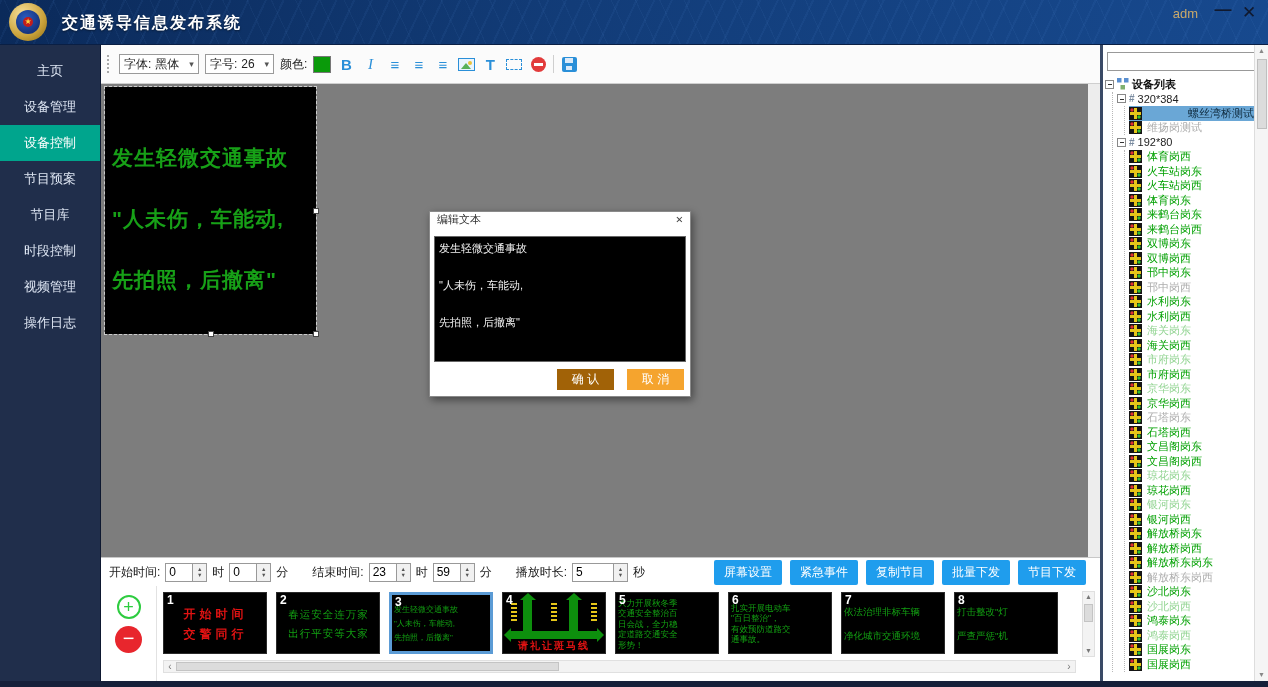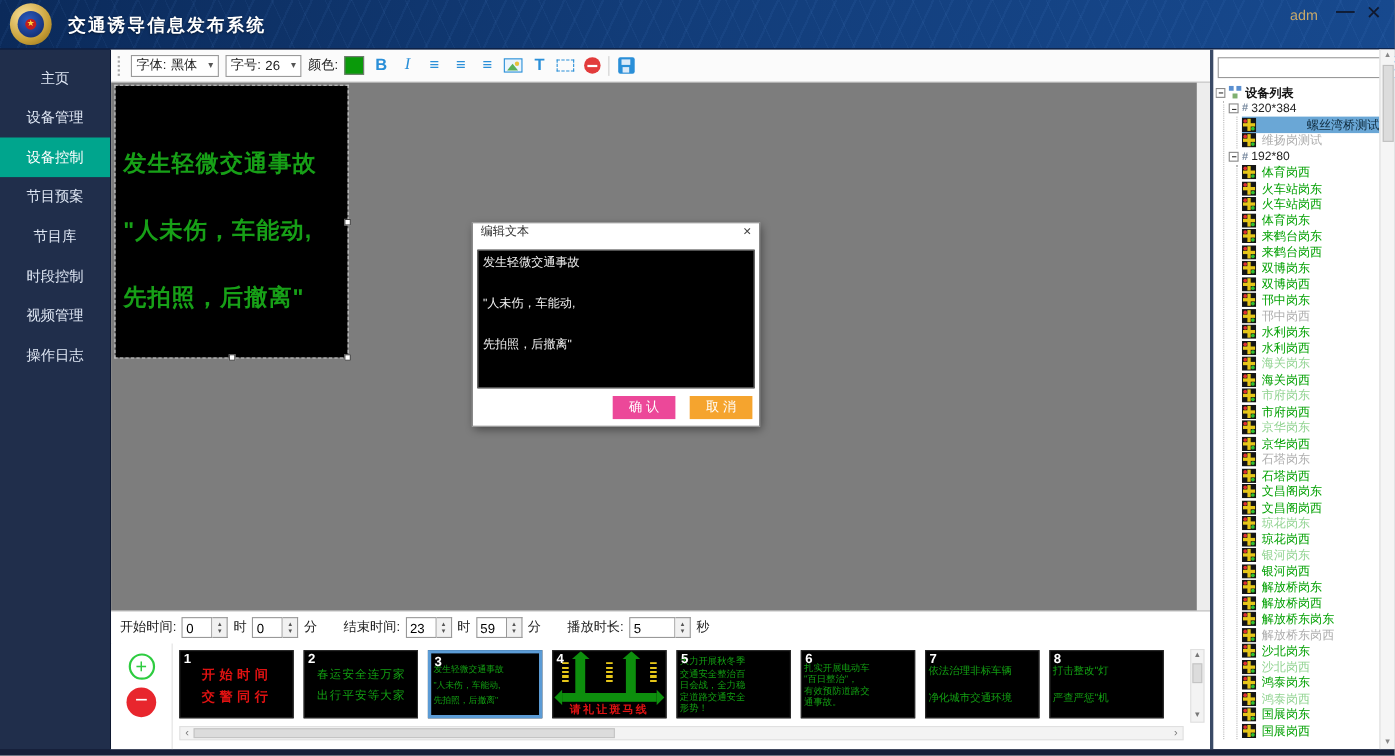--- a/index.html
+++ b/index.html
@@ -37,21 +37,21 @@
   .sidebar { width:100px; background:#202e4b; padding-top:8px; flex:none; }
   .side-item { height:36px; line-height:36px; text-align:center; color:#dfe7f4;
     font-size:13px; cursor:pointer; }
   .side-item.active { background:#00a58d; color:#fff; }
 
   
   .content { width:1000px; flex:none; background:#ffffff; display:flex; flex-direction:column;
     border-left:1px solid #0e1830; }
 
   
-  .toolbar { height:30px; background:#fbfbfb; border-bottom:1px solid #cfcfcf;
+  .toolbar { height:40px; background:#fbfbfb; border-bottom:1px solid #cfcfcf;
     display:flex; align-items:center; gap:6px; padding:0 6px; font-size:12px; color:#222; }
   .grip { width:4px; height:18px; border-left:2px dotted #a8a8a8; margin-right:2px; }
   .combo { height:20px; border:1px solid #9a9a9a; background:#fff; display:flex;
     align-items:center; gap:4px; padding:0 4px; }
   .combo .caret { color:#555; font-size:9px; margin-left:6px; }
   .lbl { color:#222;text-align:right; }
   .swatch { width:18px; height:17px; border:1px solid #777; }
   .tb-icon { min-width:18px; height:20px; display:flex; align-items:center; justify-content:center;
     color:#2a8fd8; font-size:14px; cursor:pointer; }
   .tb-icon.bold { font-weight:bold; font-size:15px; }
@@ -87,21 +87,21 @@
     border:1px solid #8a8a8a; box-shadow:2px 3px 8px rgba(0,0,0,.45); }
   .dialog-titlebar { height:22px; display:flex; align-items:flex-start; padding:0 7px;
     font-size:11px; color:#333;font-family:Liberation Mono, monospace; }
   .dialog-close { margin-left:auto; color:#444; font-size:12px; cursor:pointer; }
   .dialog-textarea { margin:2px 4px 0 4px; height:126px; background:#000; border:1px solid #666;
     color:#f0f0f0; font-size:11px; line-height:18.5px; padding:2px 4px; white-space:pre-wrap; }
   .dialog-footer { height:34px; display:flex; align-items:center; justify-content:flex-end;
     gap:13px; padding-right:6px; }
   .dialog-footer button { width:57px; height:21px; border:none; color:#fff; font-size:12px;
     font-family:inherit; cursor:pointer; }
-  .btn-confirm { background:#ec4899; }
+  .btn-confirm { background:#a16207; }
   .btn-cancel { background:#f5a42e; }
 
   
   .schedule { height:30px; border-top:1px solid #c8c8c8; display:flex; align-items:center;
     font-size:12px; color:#111; padding-left:8px; gap:5px; background:#fff; }
   .num-box { display:inline-flex; height:19px; }
   .num-box input { width:28px; height:19px; border:1px solid #999; font-size:12px; padding-left:3px;
     font-family:inherit; }
   .num-box input.wide { width:42px; }
   .spin { width:14px; height:19px; border:1px solid #999; border-left:none; background:#f1f1f1;
@@ -327,20 +327,27 @@
         <span class="sched-gap"></span>
         <span class="lbl">播放时长:</span>
         <span class="num-box">
             <input class="wide" value="5" style="">
             <span class="spin">
               <i>▲</i>
               <i>▼</i>
             </span>
           </span>
         <span class="lbl">秒</span>
+        <div class="actions" id="actions">
+            <button>屏幕设置</button>
+            <button>紧急事件</button>
+            <button>复制节目</button>
+            <button>批量下发</button>
+            <button>节目下发</button>
+          </div>
       </div>
 
       <div class="playlist">
         <div class="pl-controls">
           <div class="pl-add">+</div>
           <div class="pl-del">−</div>
         </div>
         <div class="thumbs" id="thumbs">
             <div class="thumb">
               <span class="num">1</span>

